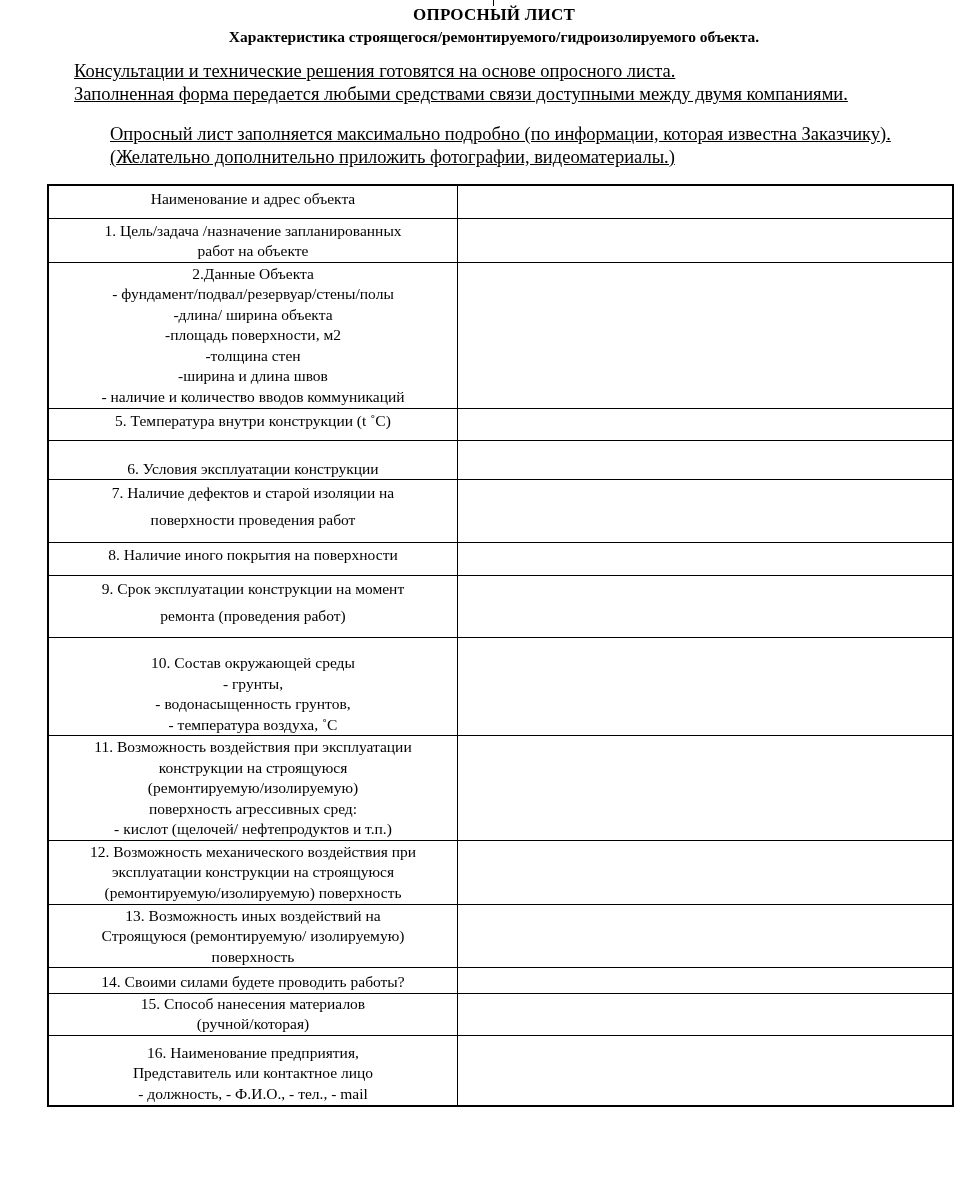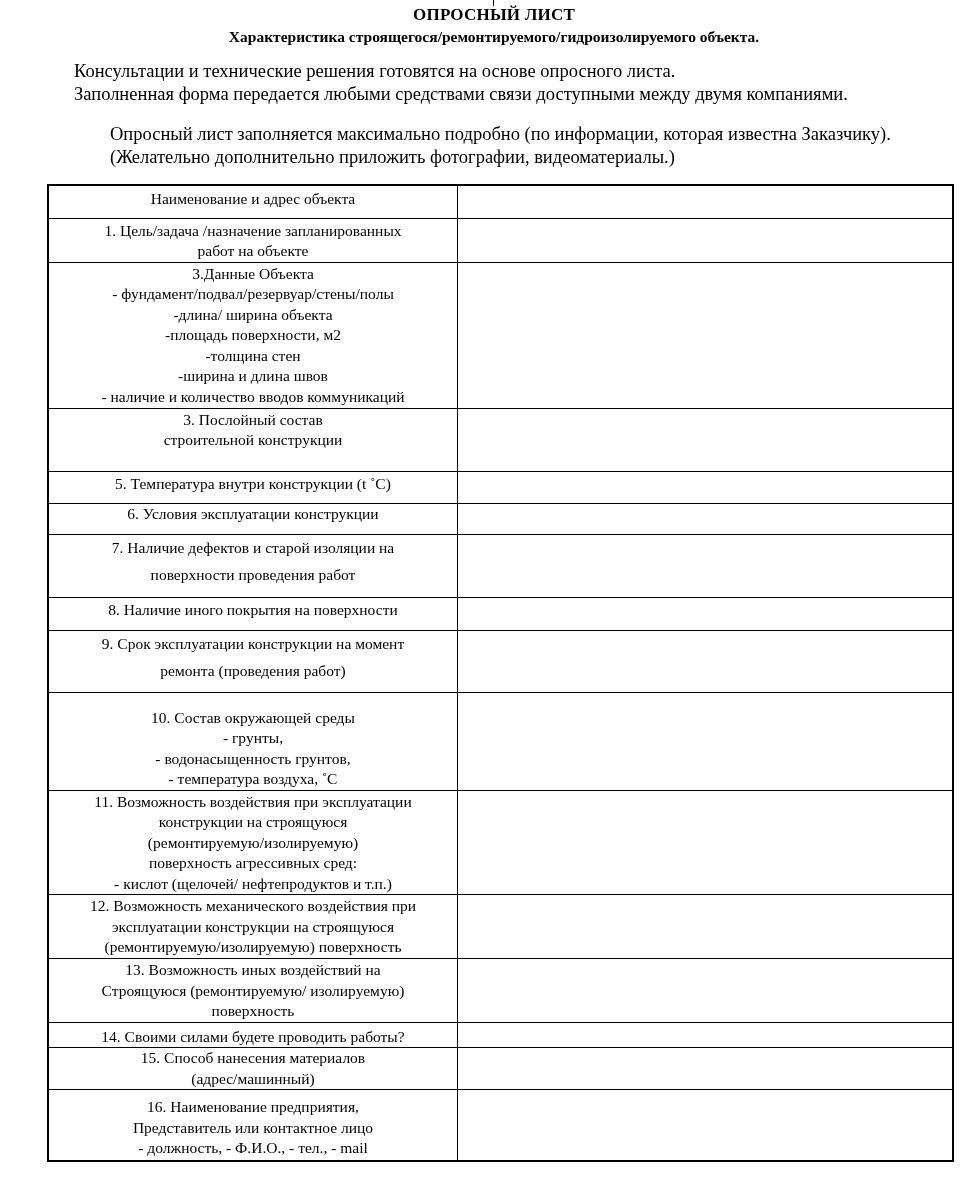--- a/index.html
+++ b/index.html
@@ -43,20 +43,21 @@
     font-weight: bold;
     font-size: 15.5px;
     line-height: 20px;
   }
   .intro {
     position: absolute;
     left: 74px;
     width: 880px;
     font-size: 18.5px;
     line-height: 23px;
+    text-decoration: underline;
   }
   .intro p {
     margin: 0;
     white-space: nowrap;
   }
   .intro-1 { top: 60px; }
   .intro-2 { top: 123px; margin-left: 36px; }
 
   .form-table {
     position: absolute;
@@ -122,49 +123,42 @@
     <tr style="height:41px">
       <td class="q" style="padding-top:2px">
         <span class="line">1. Цель/задача /назначение запланированных</span>
         <span class="line">работ на объекте</span>
       </td>
       <td class="a"></td>
     </tr>
 
     <tr style="height:146px">
       <td class="q" style="padding-top:1px">
-        <span class="line">3.Данные Объекта</span>
+        <span class="line">2.Данные Объекта</span>
         <span class="line">- фундамент/подвал/резервуар/стены/полы</span>
         <span class="line">-длина/ ширина  объекта</span>
         <span class="line">-площадь поверхности, м2</span>
         <span class="line">-толщина стен</span>
         <span class="line">-ширина и длина швов</span>
         <span class="line">- наличие и количество вводов коммуникаций</span>
       </td>
       <td class="a"></td>
     </tr>
 
-    <tr style="height:63px">
-      <td class="q" style="padding-top:1px">
-        <span class="line">3. Послойный состав</span>
-        <span class="line">строительной конструкции</span>
-      </td>
-      <td class="a"></td>
-    </tr>
 
 
     <tr style="height:32px">
       <td class="q" style="padding-top:2px">
         <span class="line">5. Температура внутри конструкции (t ˚С)</span>
       </td>
       <td class="a"></td>
     </tr>
 
     <tr style="height:31px">
-      <td class="q" style="padding-top:0">
+      <td class="q" style="padding-top:18px">
         <span class="line">6. Условия эксплуатации конструкции</span>
       </td>
       <td class="a"></td>
     </tr>
 
     <tr style="height:63px">
       <td class="q spaced" style="padding-top:0px">
         <span class="line">7. Наличие дефектов и старой изоляции на</span>
         <span class="line">поверхности проведения работ</span>
       </td>
@@ -228,21 +222,21 @@
     <tr style="height:22px">
       <td class="q" style="padding-top:4px">
         <span class="line">14. Своими силами будете проводить работы?</span>
       </td>
       <td class="a"></td>
     </tr>
 
     <tr style="height:41px">
       <td class="q" style="padding-top:0px">
         <span class="line">15. Способ нанесения материалов</span>
-        <span class="line">(адрес/машинный)</span>
+        <span class="line">(ручной/которая)</span>
       </td>
       <td class="a"></td>
     </tr>
 
     <tr style="height:71px">
       <td class="q" style="padding-top:7px">
         <span class="line">16. Наименование предприятия,</span>
         <span class="line">Представитель или контактное лицо</span>
         <span class="line">- должность,   - Ф.И.О.,    - тел.,   - mail</span>
       </td>

